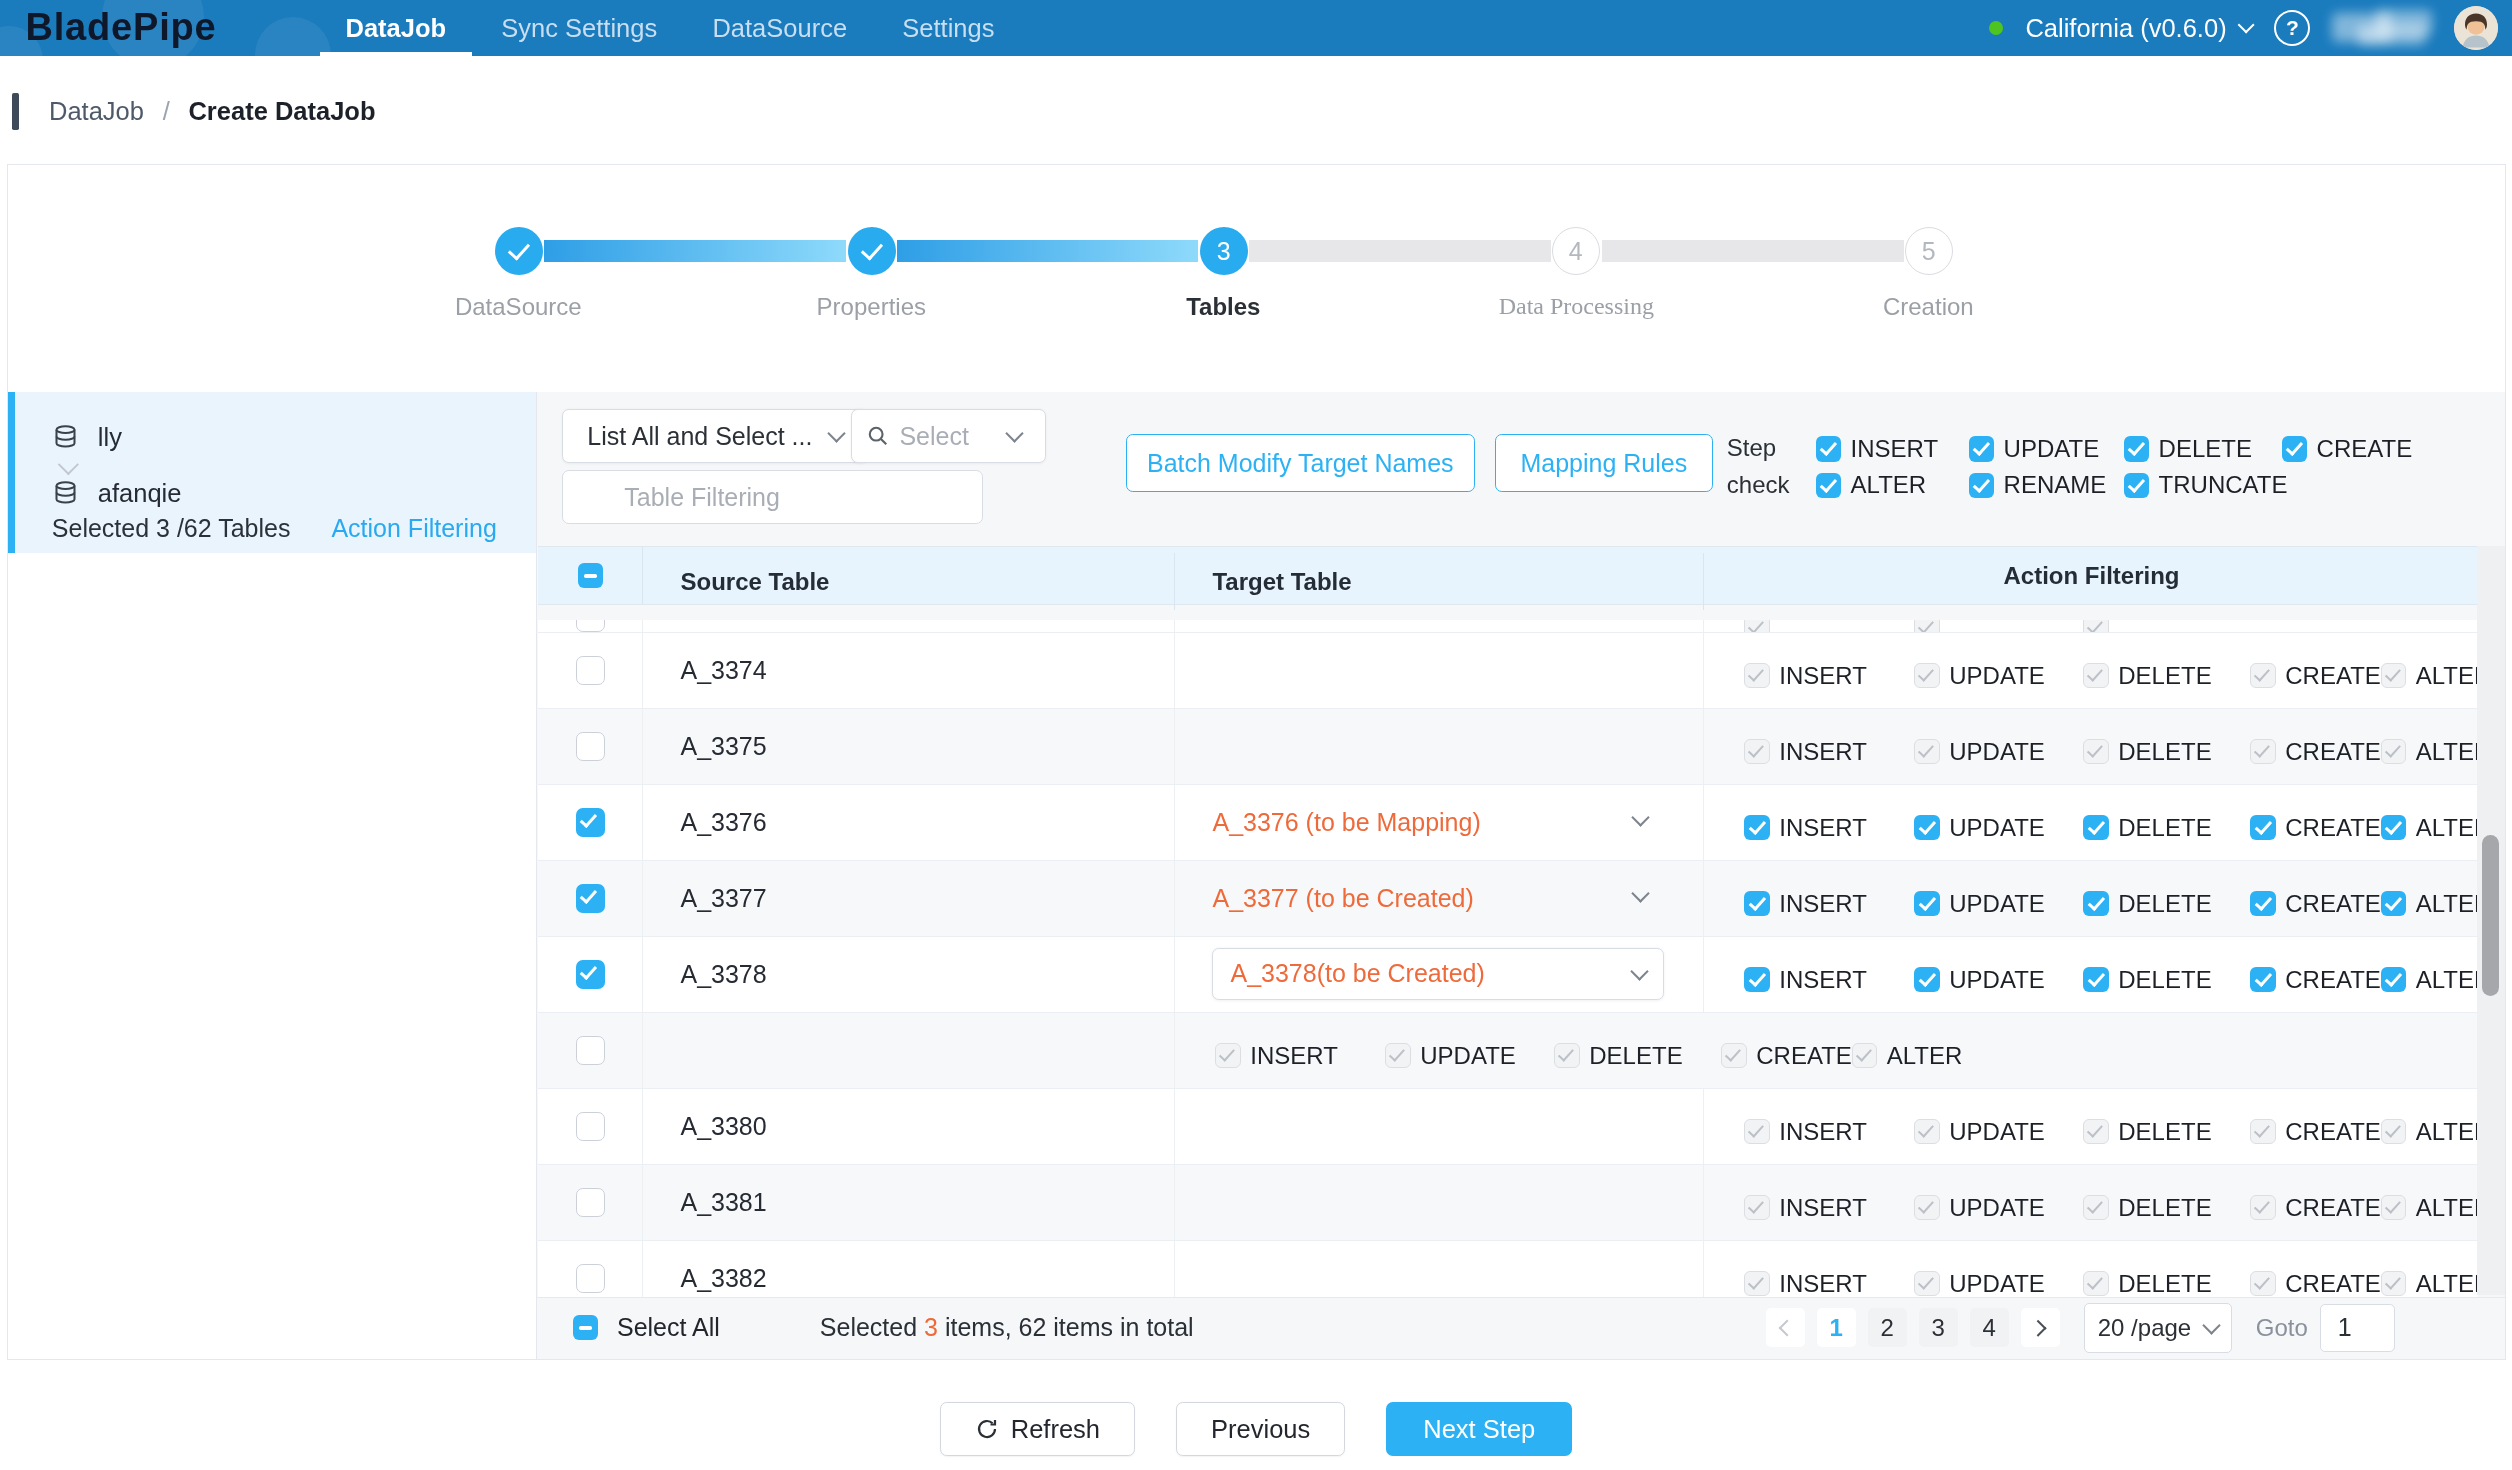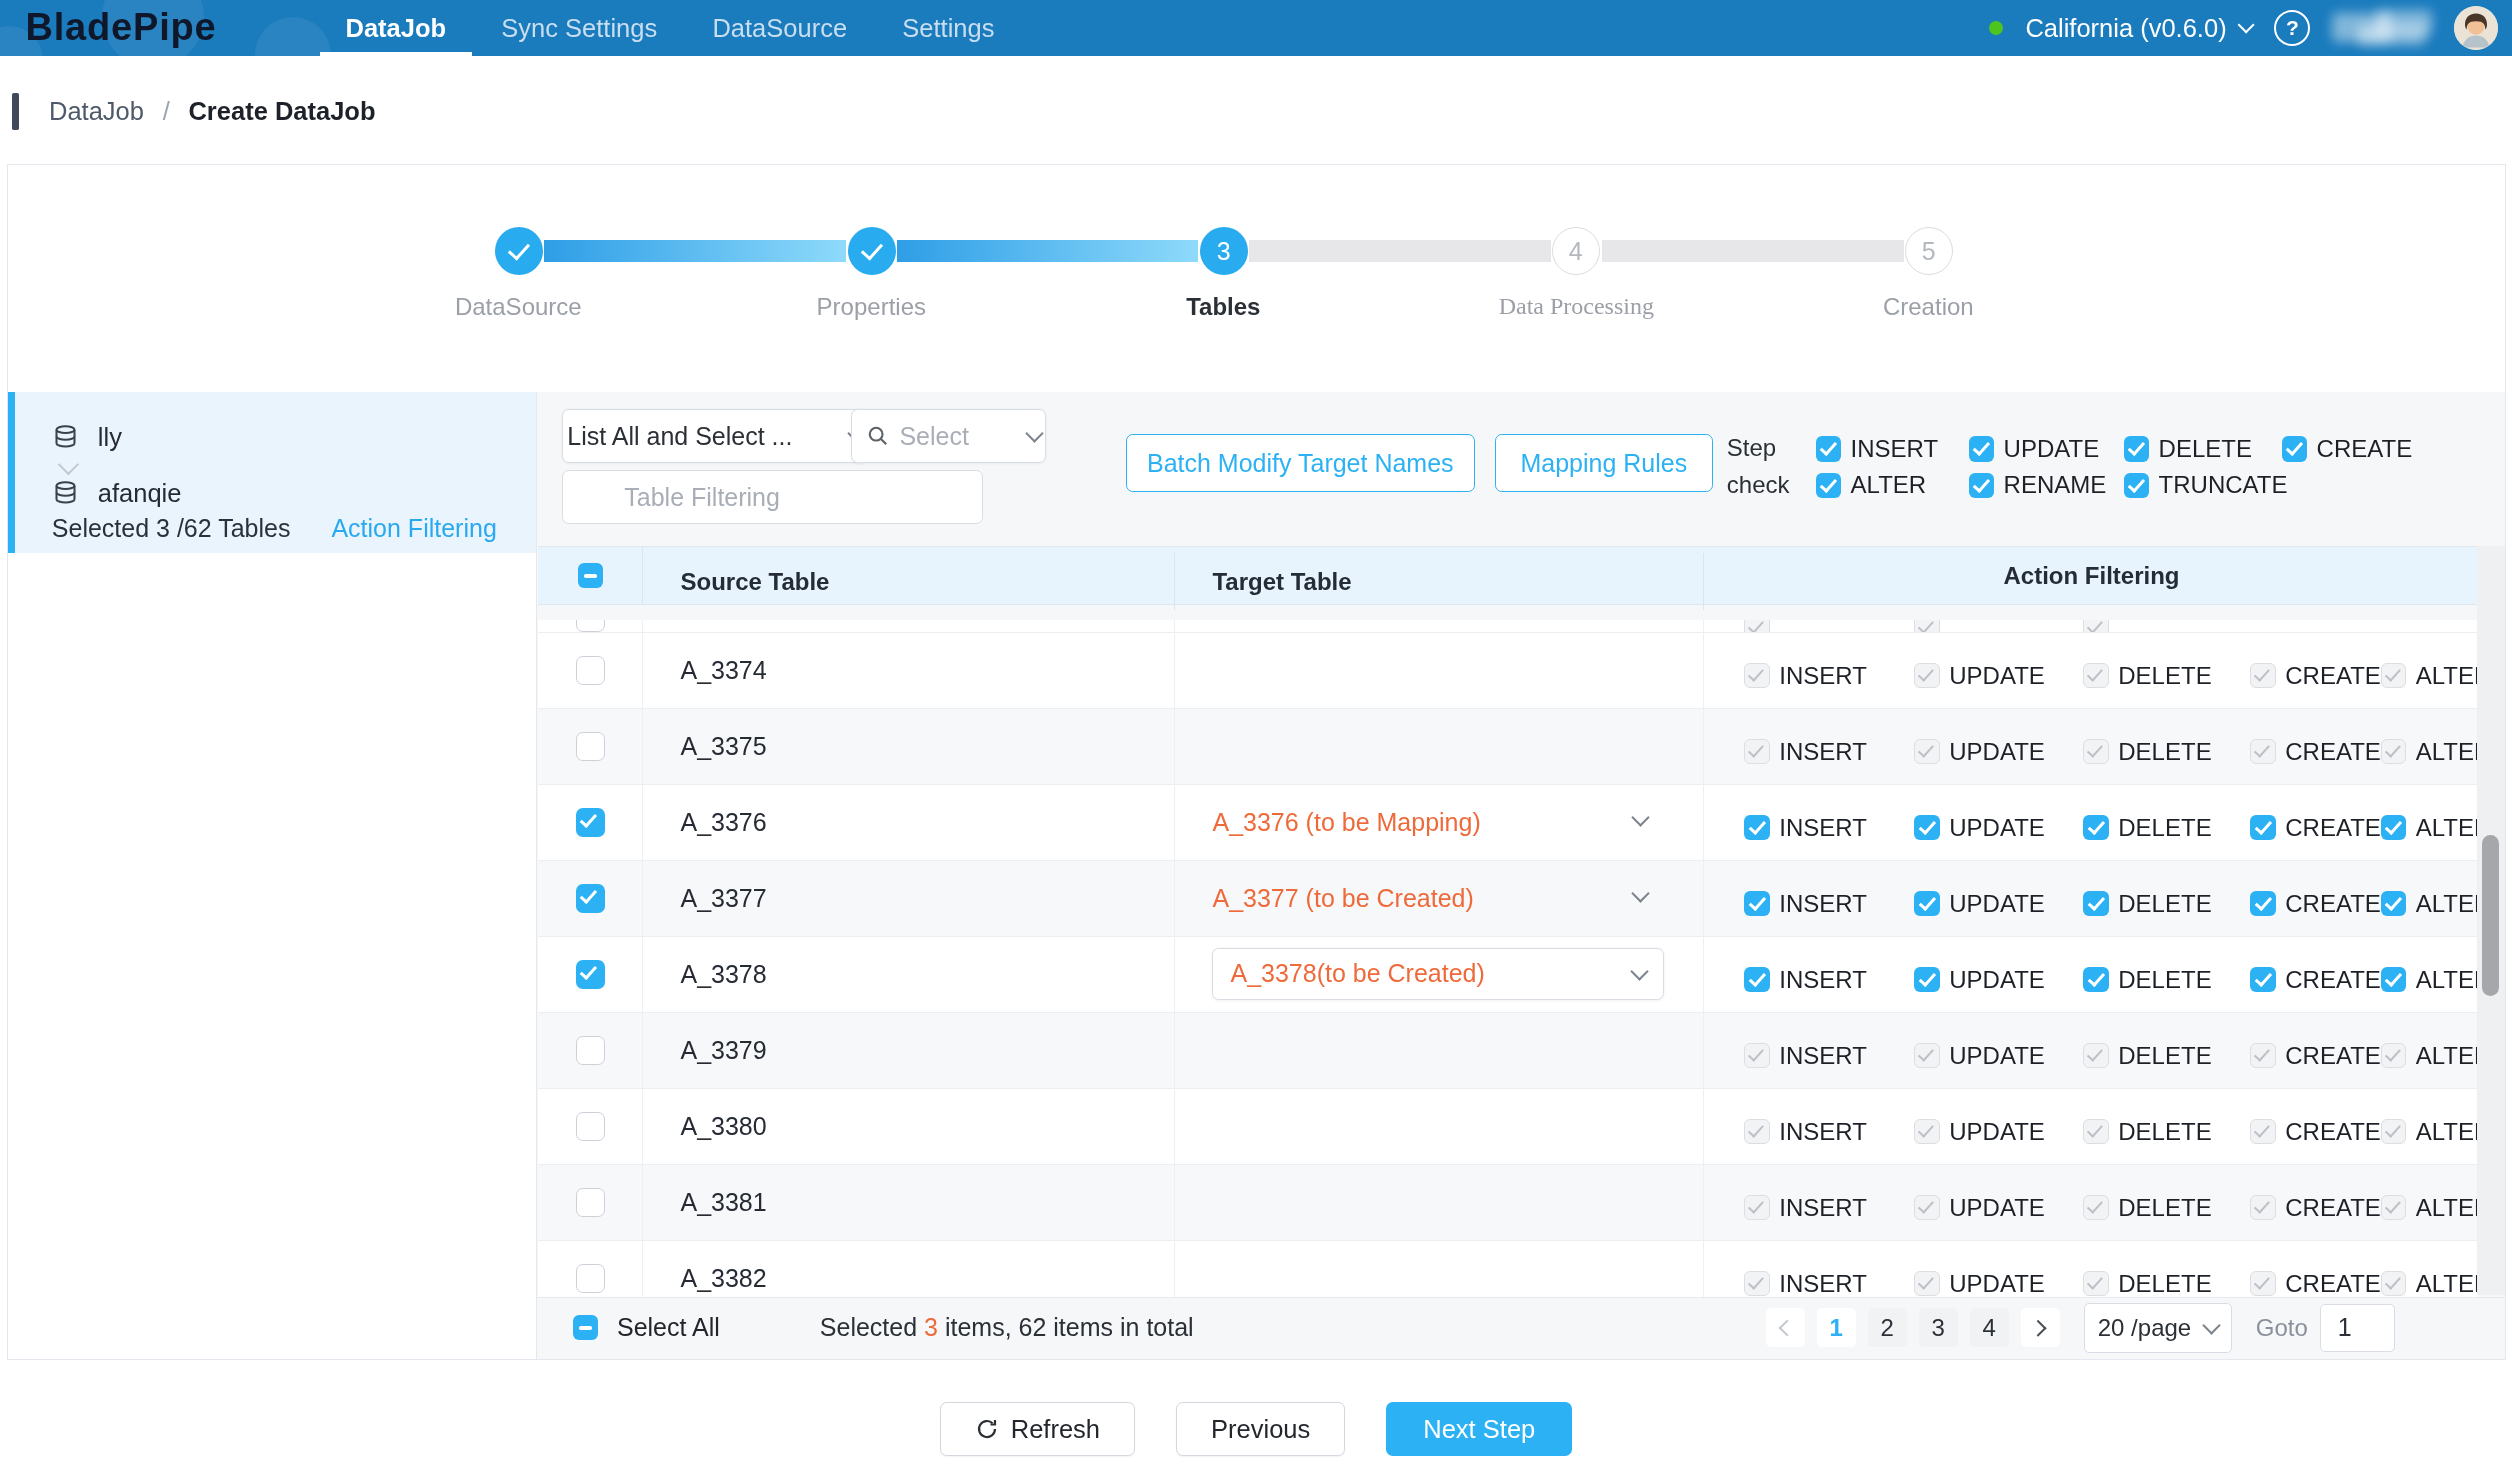--- a/index.html
+++ b/index.html
@@ -54,21 +54,21 @@
   .side-sel{position:absolute;left:0;top:0;width:100%;height:161px;background:#e9f4fd;}
   .side-accent{position:absolute;left:0;top:0;width:6.8px;height:161px;background:#2cb2f4;}
   .src-row{position:absolute;left:44px;display:flex;align-items:center;gap:19px;font-size:25.5px;color:#262b33;}
   .side-chev{position:absolute;left:53px;top:65px;width:12.7px;height:12.7px;border-right:2.5px solid #c3c8cf;
              border-bottom:2.5px solid #c3c8cf;transform:rotate(45deg);}
   .side-summary{position:absolute;left:44px;top:122px;font-size:25px;color:#2b3138;}
   .side-link{position:absolute;right:39px;top:122px;font-size:25px;color:#29a9ef;cursor:pointer;}
   
   .main{position:absolute;left:529px;top:227px;right:0;bottom:0;background:#f6f7f9;}
   .dd{position:absolute;background:#fff;border:0.8px solid #d8dce3;border-radius:6.8px;display:flex;
-      align-items:center;padding:0 4px;box-sizing:border-box;font-size:25px;color:#2b3036;
+      align-items:center;padding:0 24px;box-sizing:border-box;font-size:25px;color:#2b3036;
       box-shadow:0 0.8px 2.5px rgba(0,0,0,.05);cursor:pointer;}
   .dd .chev{margin-left:auto;}
   .placeholder{color:#a9aeb6;}
   .search-input{position:absolute;border:0.8px solid #d8dce3;border-radius:6.8px;background:#fff;
       font-size:25px;padding:0 17px 0 61px;color:#2b3036;font-family:inherit;outline:none;box-sizing:border-box;}
   .search-input::placeholder{color:#a9aeb6;}
   .icon-abs{position:absolute;pointer-events:none;}
   .btn-outline{position:absolute;border:1.7px solid #2cb2f4;color:#2cb2f4;border-radius:6.8px;background:#fff;
       font-size:25px;display:flex;align-items:center;justify-content:center;box-sizing:border-box;cursor:pointer;}
   .batch-label{position:absolute;left:1190px;top:37px;font-size:24px;color:#2b3036;line-height:37px;}
@@ -512,23 +512,20 @@
                   <span class="cb checked c30"></span>
                   <span>ALTER</span>
                 </span>
               </div>
             </div>
           </div>
           <div class="t-row stripe">
             <div class="c c-check">
               <span class="cb unchecked c34"></span>
             </div>
-            <div class="c c-src">
-              <span>A_3379</span>
-            </div>
             <div class="c c-tgt"></div>
             <div class="c c-act">
               <div class="act-line">
                 <span class="act-item">
                   <span class="cb disabled c30"></span>
                   <span>INSERT</span>
                 </span>
                 <span class="act-item">
                   <span class="cb disabled c30"></span>
                   <span>UPDATE</span>

